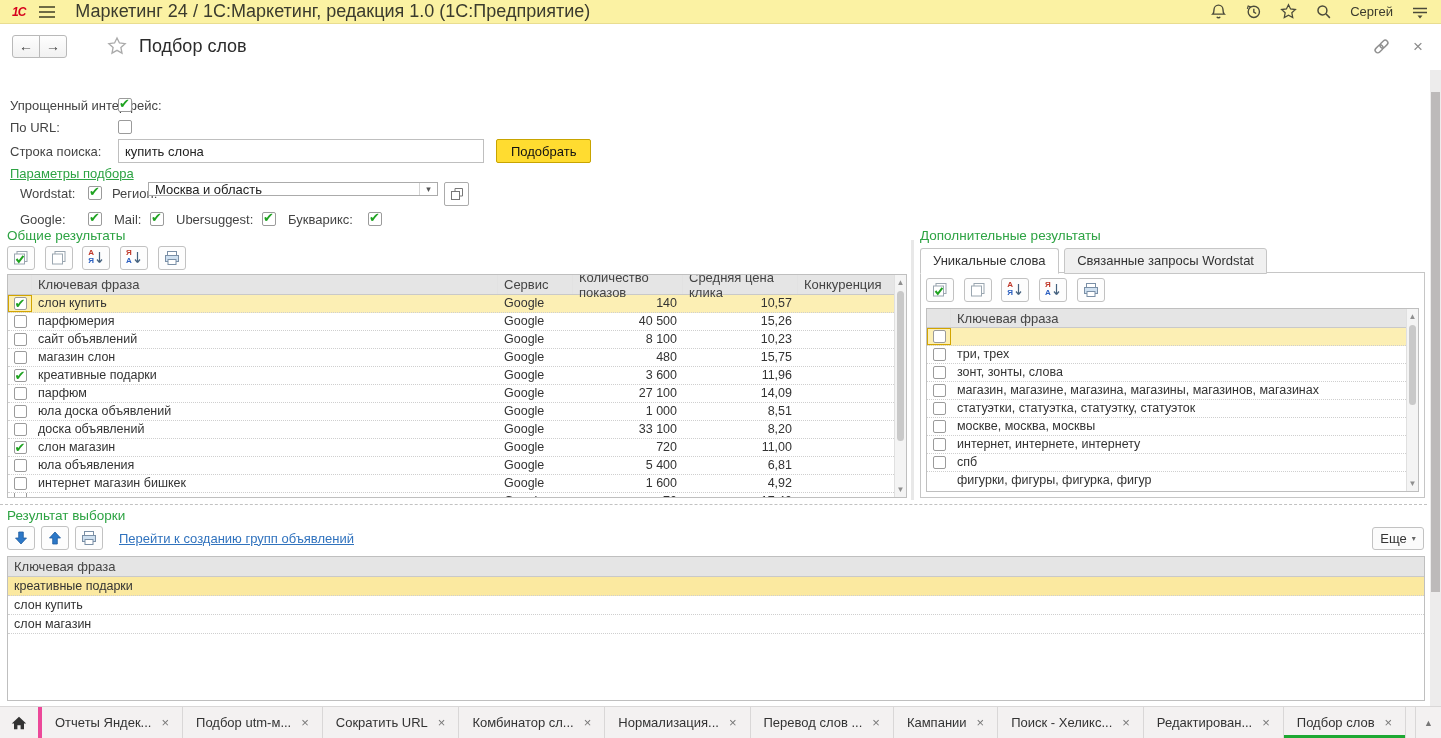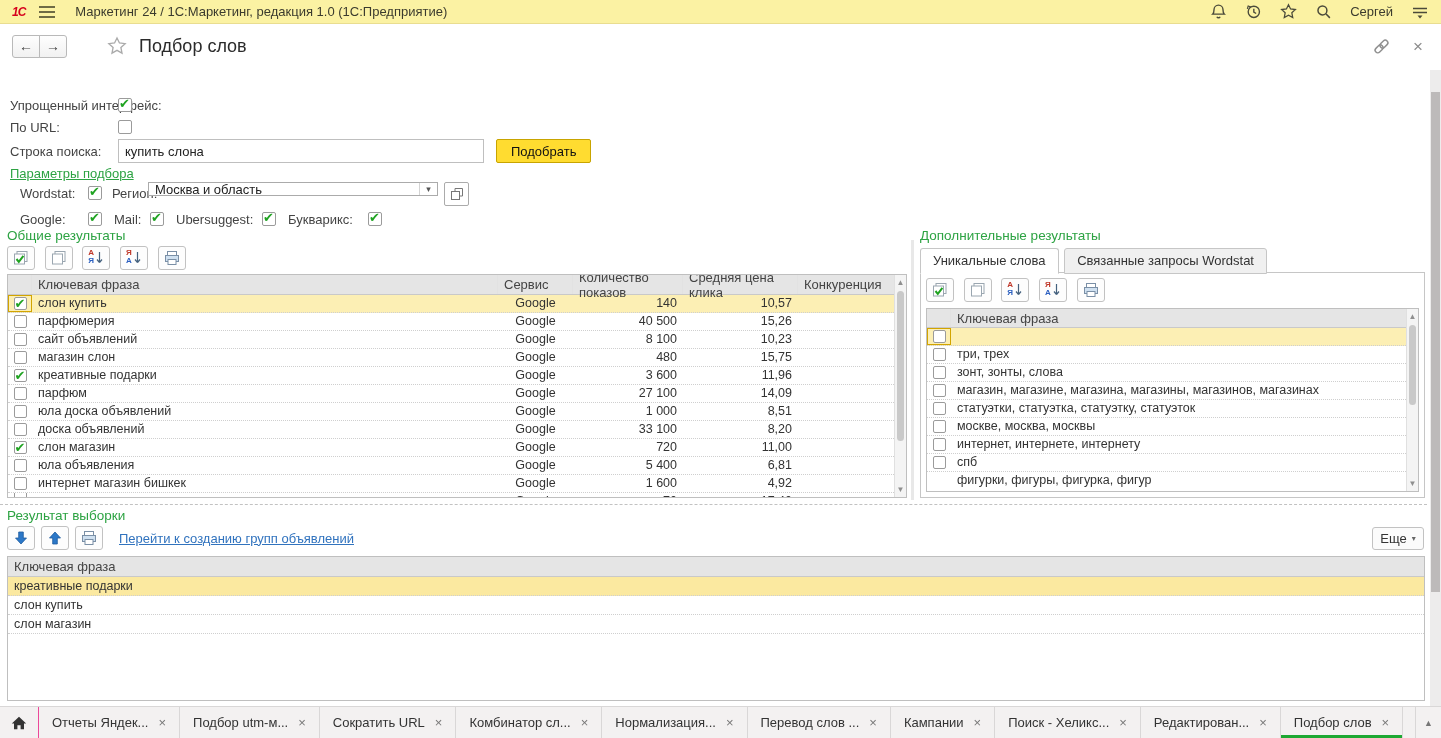--- a/index.html
+++ b/index.html
@@ -13,21 +13,21 @@
 
   
   .topbar {
     position:absolute; top:0; left:0; right:0; height:24px;
     background:#FBF2A3; border-bottom:1px solid #E9DD90;
     display:flex; align-items:center; padding:0 12px; gap:14px;
   }
   .logo { color:#D6001C; font-weight:bold; font-style:italic; font-size:12px; letter-spacing:-1px; }
   .hamburger { width:16px; display:flex; flex-direction:column; gap:3px; cursor:pointer; }
   .hamburger i { display:block; height:2px; background:#6E6B45; }
-  .topbar-title { color:#3B3B2E; font-size:13px; margin-left:6px; white-space:nowrap; }
+  .topbar-title { color:#3B3B2E; font-size:18px; margin-left:6px; white-space:nowrap; }
   .topbar-right { margin-left:auto; display:flex; align-items:center; gap:18px; }
   .top-ico { cursor:pointer; }
   .user-name { font-size:13px; color:#3B3B2E; cursor:pointer; }
 
   
   .navrow { position:absolute; top:25px; left:0; right:0; height:42px; background:#fff;
             display:flex; align-items:center; padding:0 12px; }
   .navbtns { display:flex; }
   .nav-btn { width:28px; height:23px; border:1px solid #B9B9B9; background:linear-gradient(#FEFEFE,#F1F1F1);
              display:flex; align-items:center; justify-content:center; font-size:14px; color:#444; cursor:pointer; }
@@ -82,21 +82,21 @@
   .trow.selected { background:#FCEFB4; }
   .trow.partial { height:5px; overflow:hidden; border-bottom:none; }
   .c-check { width:24px; display:flex; align-items:center; justify-content:center; flex:0 0 24px; }
   .c-check .cb { width:13px; height:13px; }
   .trow.selected .c-check { box-shadow: inset 0 0 0 1px #D2A400; }
   .num { text-align:right; }
   .cell { padding:0 6px; overflow:hidden; white-space:nowrap; }
 
   
   .c-phrase  { flex:0 0 466px; }
-  .c-service { flex:0 0 75px;text-align:center; }
+  .c-service { flex:0 0 75px; }
   .c-shows   { flex:0 0 110px; }
   .c-cpc     { flex:0 0 115px; }
   .c-comp    { flex:1; }
 
   
   .vscroll { position:absolute; top:0; right:0; bottom:0; width:12px; background:#F4F4F4;
              border-left:1px solid #E0E0E0; font-size:8px; color:#8F8F8F; text-align:center; cursor:pointer; }
   .vscroll .up { position:absolute; top:3px; left:0; right:0; }
   .vscroll .dn { position:absolute; bottom:3px; left:0; right:0; }
   .vscroll .thumb { position:absolute; left:2px; right:2px; background:#C9C9C9; border-radius:4px; }
@@ -123,21 +123,21 @@
   .v-split { position:absolute; left:911px; top:240px; height:260px; width:3px; background:#E8E8E8; }
   .page-scroll { position:absolute; right:0; top:70px; bottom:32px; width:11px; background:#EDECEC; }
   .page-scroll .thumb { position:absolute; left:1px; right:1px; top:22px; height:500px; background:#BDBABA; }
 
   
   .taskbar { position:absolute; left:0; right:0; bottom:0; height:32px; background:#F3F1F1;
              border-top:1px solid #D9D7D7; display:flex; align-items:stretch; }
   .fhome { width:38px; display:flex; align-items:center; justify-content:center; cursor:pointer; }
   .ftab { display:flex; align-items:center; gap:10px; padding:0 13px; border-right:1px solid #D9D7D7;
           position:relative; font-size:13px; color:#333; cursor:pointer; white-space:nowrap; }
-  .ftab:first-of-type { border-left:1px solid #ec4899; }
+  .ftab:first-of-type { border-left:4px solid #ec4899; }
   .ftab-close { color:#777; font-size:13px; }
   .ftab.active::after { content:""; position:absolute; left:0; right:0; bottom:0; height:3px; background:#1DA832; }
   .ftab-up { margin-left:auto; width:26px; display:flex; align-items:center; justify-content:center;
              border-left:1px solid #D9D7D7; color:#777; font-size:9px; cursor:pointer; }
 </style>
 </head>
 <body>
 
 <header class="topbar">
   <span class="logo">1С</span>

